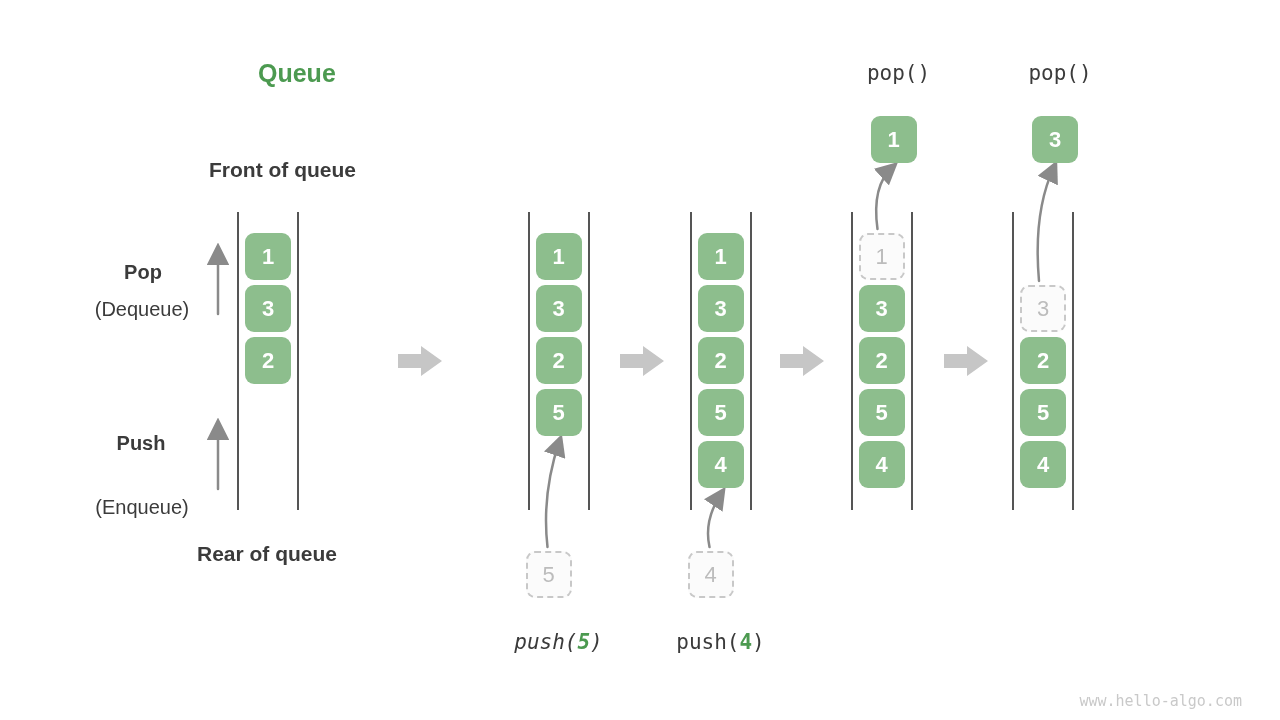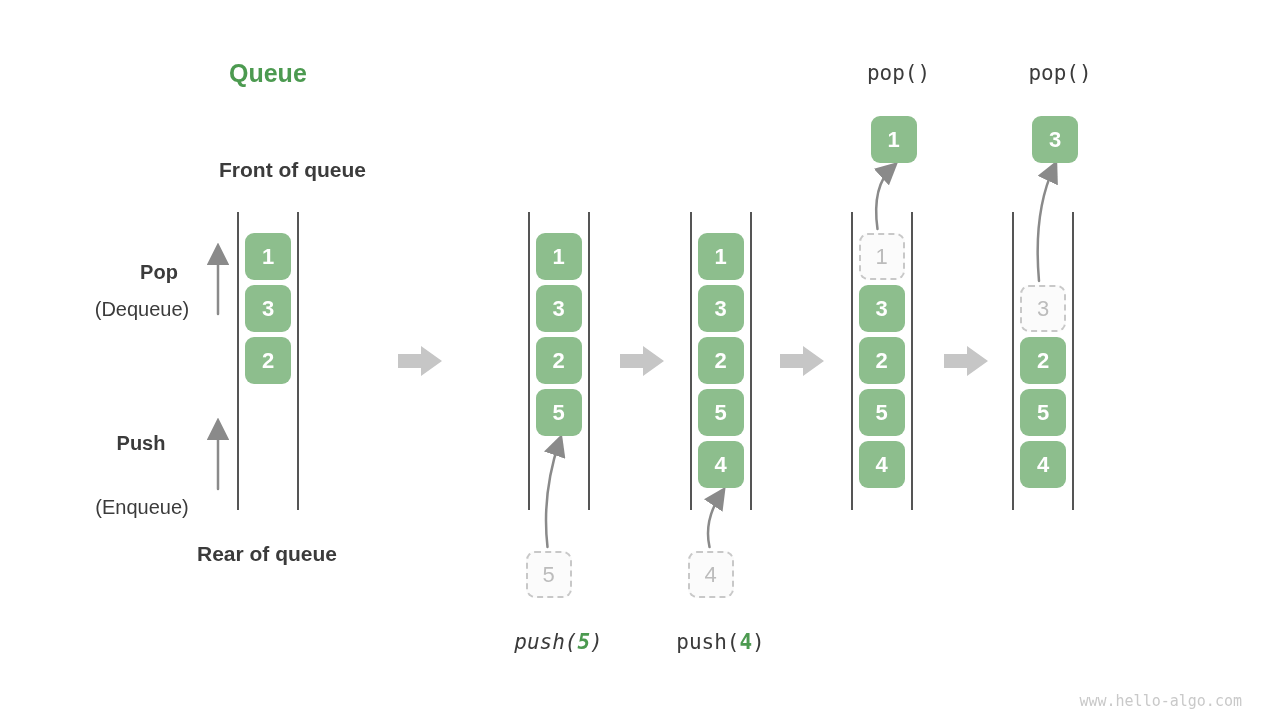--- a/index.html
+++ b/index.html
@@ -6,21 +6,21 @@
   .canvas{
     position:relative;width:1280px;height:720px;background:#ffffff;overflow:hidden;
     font-family:"Liberation Sans",sans-serif;
     --accent:#4c9a50; --boxfill:#8dbe8d; --boxtext:#ffffff;
     --dashb:#c8c8c8; --dashf:#fbfbfb; --dasht:#bcbcbc;
     --rail:#555555; --arrow:#8a8a8a; --blockarrow:#c6c6c6;
     --dark:#3b3b3b; --wm:#c9c9c9;
   }
   .abs{position:absolute;}
   .ctr{transform:translateX(-50%);white-space:nowrap;}
-  .title{font-size:25px;font-weight:bold;color:var(--accent);}
+  .title{font-size:25px;font-weight:bold;color:var(--accent);margin-left:29px;}
   .lbl-bold{font-size:21px;font-weight:bold;color:var(--dark);}
   .side-bold{font-size:20px;font-weight:bold;color:var(--dark);}
   .side-reg{font-size:20px;color:var(--dark);}
   .code{font-family:"DejaVu Sans Mono",monospace;font-size:21px;color:var(--dark);}
   .code .num{color:var(--accent);font-weight:bold;}
   .rail{position:absolute;width:2px;background:var(--rail);}
   .box{position:absolute;width:46px;height:47px;border-radius:9px;display:flex;
        align-items:center;justify-content:center;font-size:22px;font-weight:bold;box-sizing:border-box;}
   .box.filled{background:var(--boxfill);color:var(--boxtext);}
   .box.dashed{border:2px dashed var(--dashb);background:var(--dashf);color:var(--dasht);font-weight:normal;}
@@ -46,24 +46,24 @@
         <polygon points="620,354 643,354 643,346 664,361 643,376 643,368 620,368" fill="#c6c6c6"></polygon>
         <polygon points="780,354 803,354 803,346 824,361 803,376 803,368 780,368" fill="#c6c6c6"></polygon>
         <polygon points="944,354 967,354 967,346 988,361 967,376 967,368 944,368" fill="#c6c6c6"></polygon>
         <path d="M 218 314 L 218 250" fill="none" stroke="#8a8a8a" stroke-width="2.5" stroke-linecap="round" marker-end="url(#ah)"></path>
         <path d="M 218 489 L 218 425" fill="none" stroke="#8a8a8a" stroke-width="2.5" stroke-linecap="round" marker-end="url(#ah)"></path>
       </g>
   </svg>
 
   <div class="abs title" style="left:229px;top:59px;">Queue</div>
 
-  <div class="abs ctr lbl-bold" style="left:277px;top:158px;padding-left:31px;">Front of queue</div>
+  <div class="abs ctr lbl-bold" style="left:267px;top:158px;padding-left:31px;">Front of queue</div>
   <div class="abs ctr lbl-bold" style="left:267px;top:542px;">Rear of queue</div>
 
-  <div class="abs ctr side-bold" style="left:159px;top:261px;">Pop</div>
+  <div class="abs ctr side-bold" style="left:143px;top:261px;">Pop</div>
   <div class="abs ctr side-reg" style="left:142px;top:298px;">(Dequeue)</div>
   <div class="abs ctr side-bold" style="left:141px;top:432px;">Push</div>
   <div class="abs ctr side-reg" style="left:142px;top:496px;">(Enqueue)</div>
 
   <div id="columns">
       <div class="rail" style="left: 237px; top: 212px; height: 298px;"></div>
       <div class="rail" style="left: 297px; top: 212px; height: 298px;"></div>
       <div class="box filled" style="left: 245px; top: 233px;">1</div>
       <div class="box filled" style="left: 245px; top: 285px;">3</div>
       <div class="box filled" style="left: 245px; top: 337px;">2</div>

